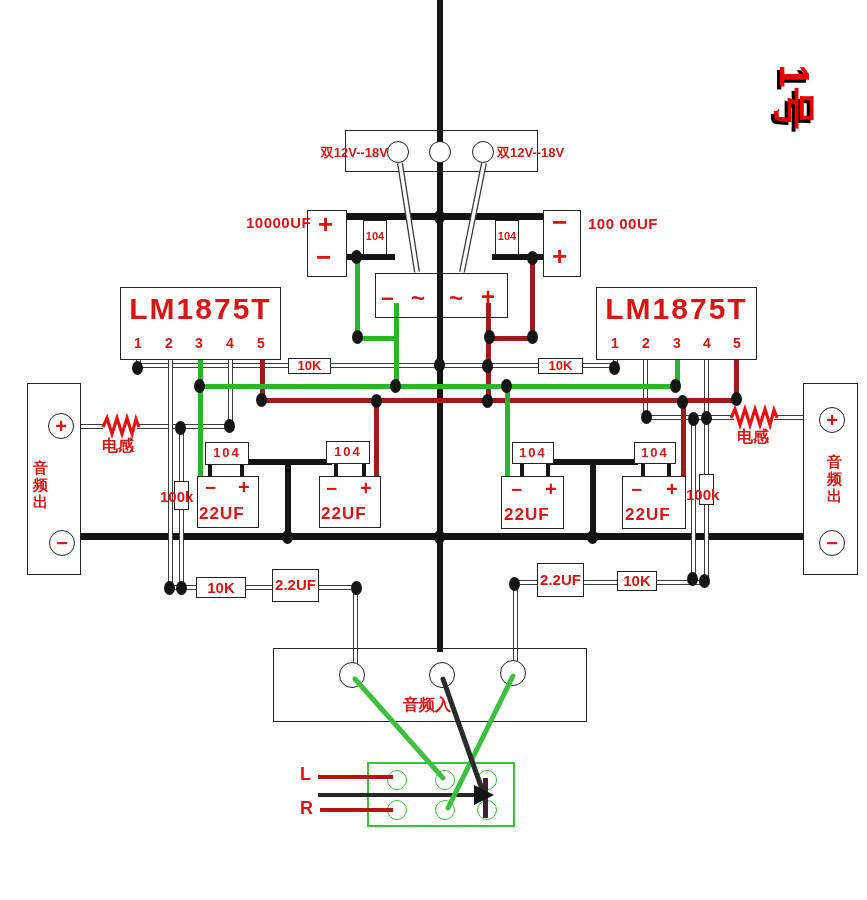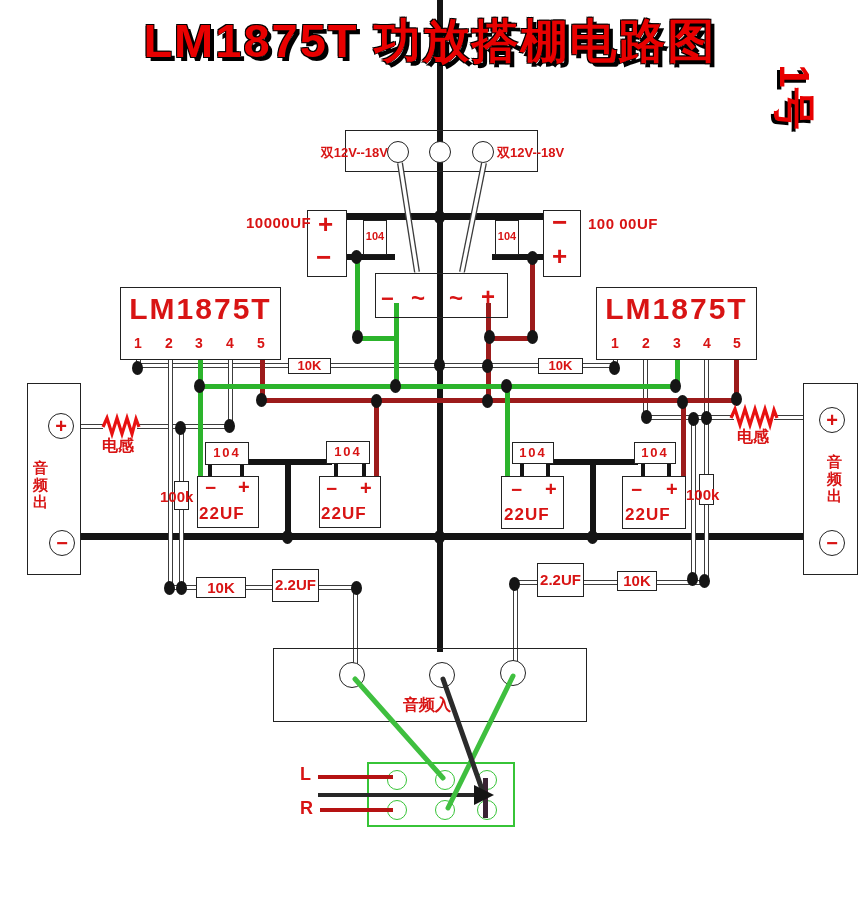--- a/index.html
+++ b/index.html
@@ -116,21 +116,20 @@
   <div class="j" style="left:282px;top:530px;"></div>
   <div class="j" style="left:434px;top:530px;"></div>
   <div class="j" style="left:587px;top:530px;"></div>
   <div class="j" style="left:164px;top:581px;"></div>
   <div class="j" style="left:176px;top:581px;"></div>
   <div class="j" style="left:351px;top:581px;"></div>
   <div class="j" style="left:509px;top:577px;"></div>
   <div class="j" style="left:687px;top:572px;"></div>
   <div class="j" style="left:699px;top:574px;"></div>
 
-  <div class="title">LM1875T 功放搭棚电路图</div>
   <div class="badge">1号</div>
 
   <div class="tbox" style="left:345px;top:130px;width:193px;height:42px;"></div>
   <div class="circ" style="left:387px;top:141px;width:22px;height:22px;"></div>
   <div class="circ" style="left:429px;top:141px;width:22px;height:22px;"></div>
   <div class="circ" style="left:472px;top:141px;width:22px;height:22px;"></div>
   <div class="rl" style="left:296px;top:146px;width:92px;font-size:13px;text-align:right;">双12V--18V</div>
   <div class="rl" style="left:497px;top:146px;width:92px;font-size:13px;">双12V--18V</div>
 
   <div class="cbox" style="left:307px;top:210px;width:40px;height:67px;"></div>

